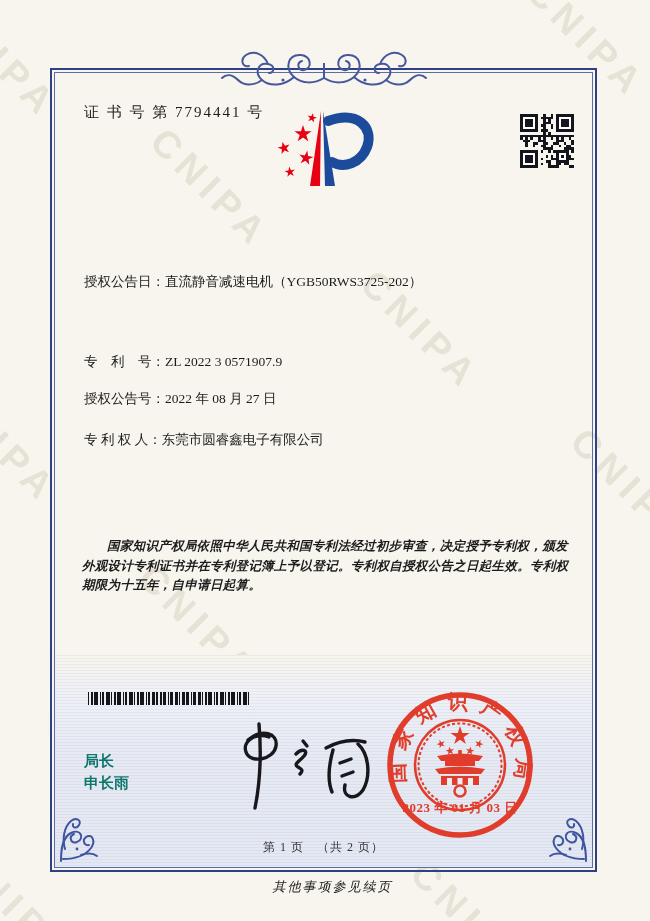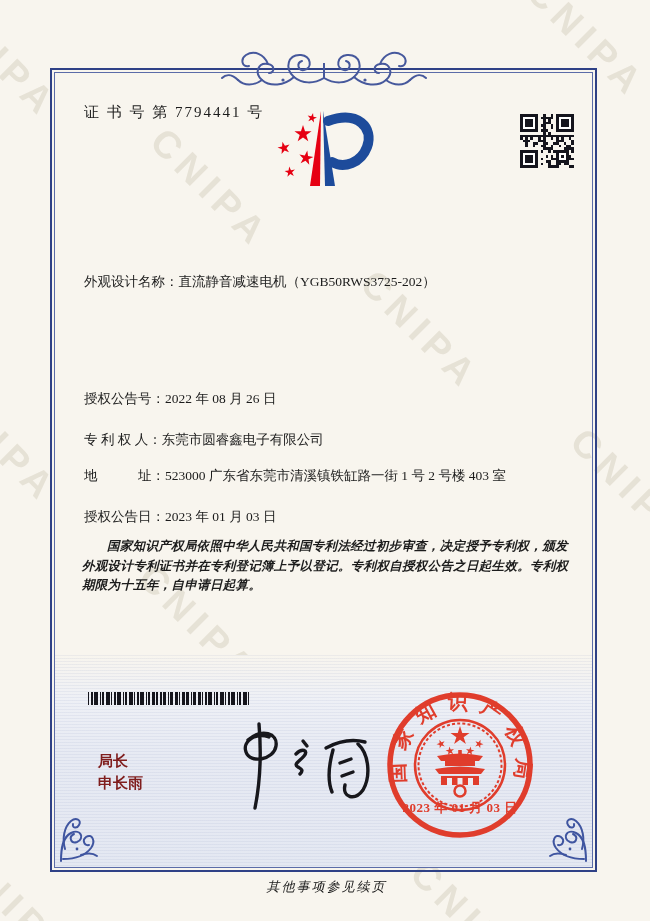--- a/index.html
+++ b/index.html
@@ -37,28 +37,28 @@
   .row{position:absolute;left:32px;right:20px;font-size:13.5px;white-space:nowrap;}
   .r0{top:203px}.r1{top:243px}.r2{top:283px}.r3{top:320px}
   .r4{top:361px}.r5{top:397px}.r6{top:438px}
   .grant-no{position:absolute;left:273px;top:0;}
 
   .paras{position:absolute;left:30px;top:467px;width:492px;
          font-size:12.5px;line-height:19.5px;font-style:italic;letter-spacing:.3px;font-weight:bold;}
   .paras p{margin:0;text-indent:2em;}
 
   .barcode{position:absolute;left:36px;top:622px;}
-  .signer{position:absolute;left:46px;top:680px;font:700 15px "Liberation Sans",sans-serif;
-          line-height:22px;color:#7f1d1d;}
+  .signer{position:absolute;left:32px;top:680px;font:700 15px "Liberation Sans",sans-serif;
+          line-height:22px;color:#0f766e;}
   .signature{position:absolute;left:140px;top:650px;}
   .seal{position:absolute;left:333px;top:620px;opacity:.95;}
   .page-footer{position:absolute;left:0;top:769px;width:100%;text-align:center;
                font-size:12px;letter-spacing:1px;color:#333;}
 
-  .cont-note{position:absolute;left:53px;top:878px;width:547px;text-align:center;
+  .cont-note{position:absolute;left:59px;top:878px;width:547px;text-align:center;
              font-size:13px;font-style:italic;letter-spacing:2px;z-index:2;}
 </style>
 </head>
 <body>
 
 <svg width="0" height="0" style="position:absolute">
   <defs>
     <path id="star" d="M0,-1 L0.225,-0.309 L0.951,-0.309 L0.363,0.118 L0.588,0.809 L0,0.382 L-0.588,0.809 L-0.363,0.118 L-0.951,-0.309 L-0.225,-0.309 Z"></path>
     <g id="corner-fl" stroke="#3f55a0" fill="none" stroke-width="2" stroke-linecap="round">
       <path d="M6,58 C6,44 8,34 16,30 C26,25 30,36 22,39 C16,41 13,34 19,31"></path>
@@ -250,26 +250,25 @@
           <rect x="16" y="2" width="3" height="3"></rect>
           <rect x="0" y="14" width="7" height="7"></rect>
           <rect x="1" y="15" width="5" height="5" fill="#fff"></rect>
           <rect x="2" y="16" width="3" height="3"></rect>
           <rect x="14" y="14" width="5" height="5"></rect>
           <rect x="15" y="15" width="3" height="3" fill="#fff"></rect>
           <rect x="16" y="16" width="1" height="1"></rect>
         </svg>
 
 
-      <div class="row r0"><span>外观设计名称：</span><span>直流静音减速电机（YGB50RWS3725-202）</span></div>
-      <div class="row r3"><span>授权公告号：</span><span>2022 年 08 月 26 日</span></div>
+      <div class="row r0"><span>授权公告日：</span><span>直流静音减速电机（YGB50RWS3725-202）</span></div>
+      <div class="row r2"><span>专　利　号：</span><span>ZL 2022 3 0571907.9</span></div>
+      <div class="row r3"><span>授权公告号：</span><span>2022 年 08 月 27 日</span></div>
       <div class="row r4"><span>专 利 权 人：</span><span>东莞市圆睿鑫电子有限公司</span></div>
-      <div class="row r5"><span>地　　　址：</span><span>523000 广东省东莞市清溪镇铁缸路一街 1 号 2 号楼 403 室</span></div>
       <div class="row r6">
-        <span><span>授权公告日：</span><span>2023 年 01 月 03 日</span></span>
       </div>
 
       <div class="paras">
         <p>国家知识产权局依照中华人民共和国专利法经过初步审查，决定授予专利权，颁发外观设计专利证书并在专利登记簿上予以登记。专利权自授权公告之日起生效。专利权期限为十五年，自申请日起算。</p>
       </div>
 
       <svg id="barcode-svg" class="barcode" width="164" height="13" viewBox="0 0 164 13" fill="#15151d" shape-rendering="crispEdges">
           <rect x="0.00" y="0" width="1.15" height="13"></rect>
           <rect x="3.15" y="0" width="2.30" height="13"></rect>
           <rect x="6.45" y="0" width="3.45" height="13"></rect>
@@ -356,17 +355,18 @@
           <path d="M50,79 Q75,74 100,79 L96,84 L54,84 Z"></path>
           <rect x="56" y="86" width="38" height="9"></rect>
           <rect x="62" y="88" width="5" height="7" fill="#eceef5"></rect>
           <rect x="72.5" y="88" width="5" height="7" fill="#eceef5"></rect>
           <rect x="83" y="88" width="5" height="7" fill="#eceef5"></rect>
           <circle cx="75" cy="101" r="5.5" fill="none" stroke="#e03422" stroke-width="2.5"></circle>
         </g>
         <text x="75" y="122" text-anchor="middle" font-family="Liberation Serif, DejaVu Serif, serif" font-size="13" font-weight="700" fill="#e03422" letter-spacing="0.5">2023 年 01 月 03 日</text>
       </svg>
 
+      <div class="page-footer">第 1 页　（共 2 页）</div>
     </div>
   </div>
 
   <div class="cont-note">其他事项参见续页</div>
 </div>
 
 </body></html>

